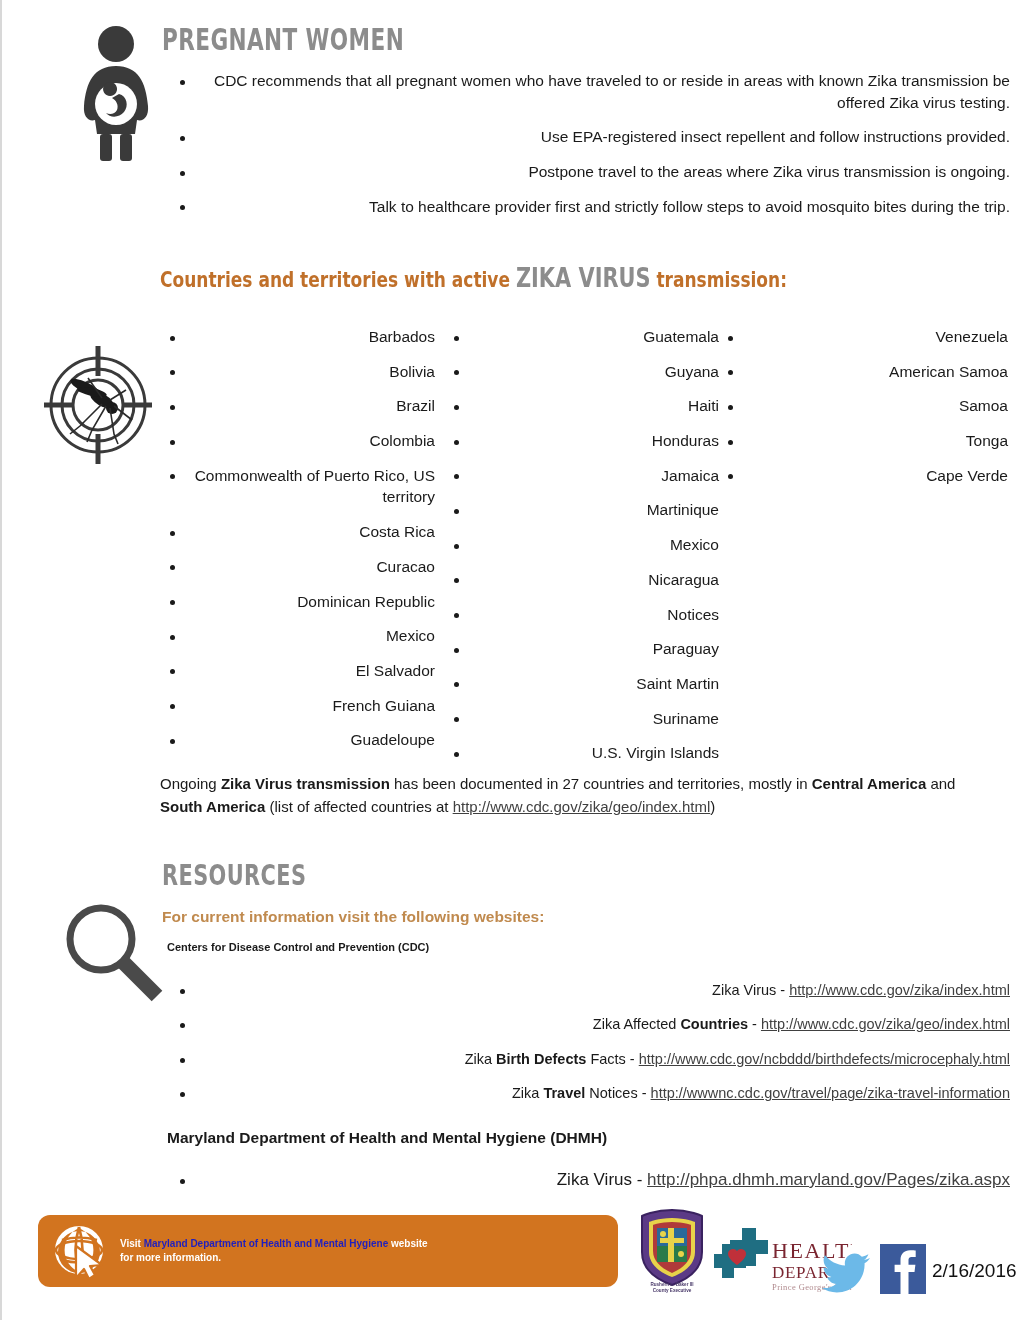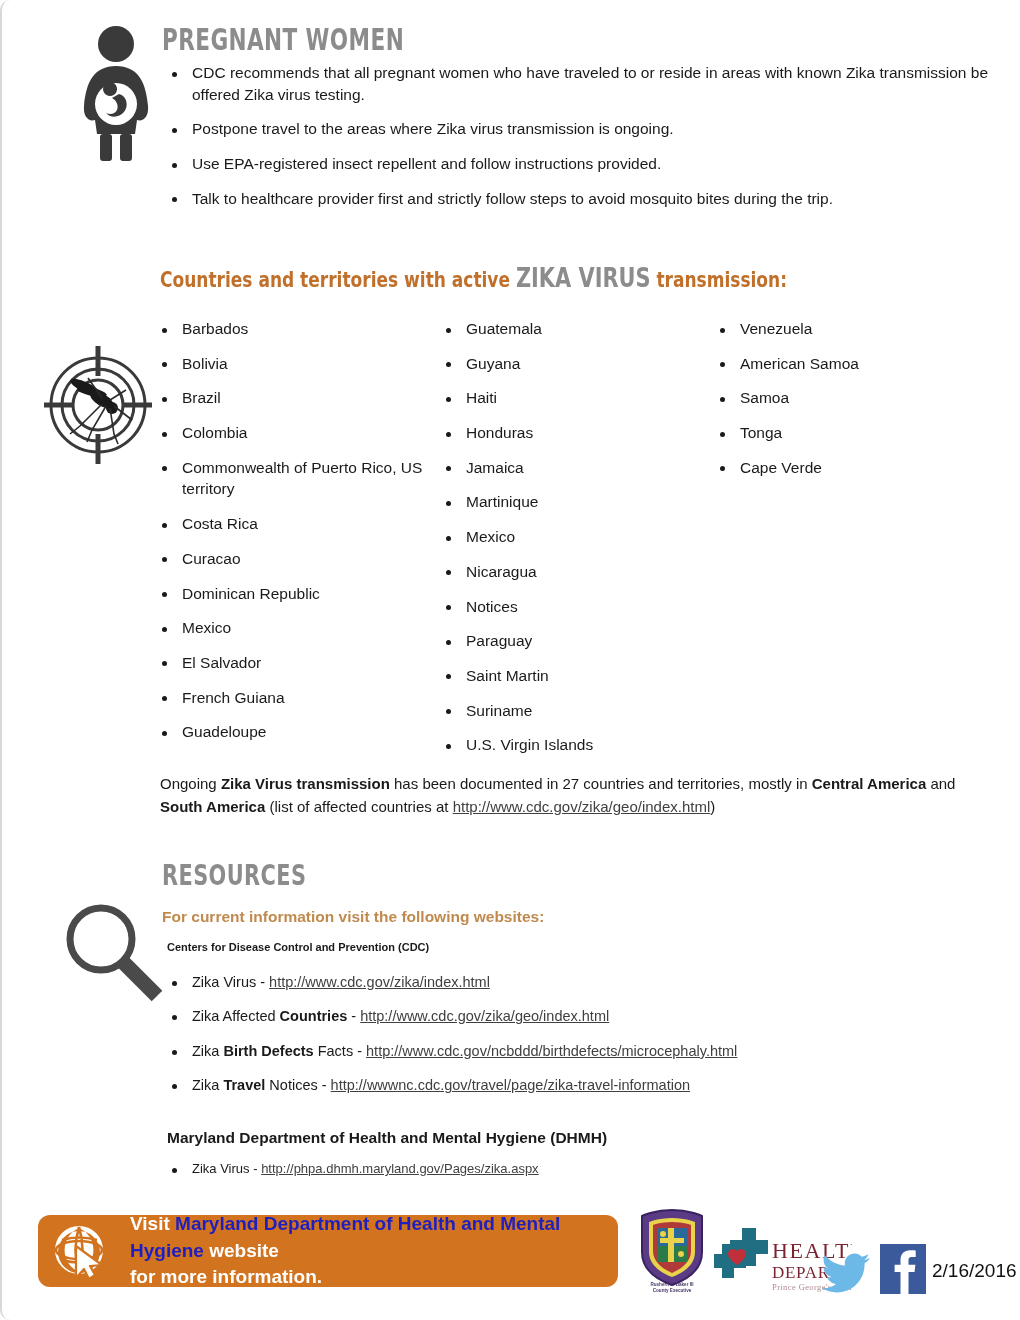--- a/index.html
+++ b/index.html
@@ -9,34 +9,33 @@
     font-family:"Liberation Sans", sans-serif;
     color:#1a1a1a;
     position:relative;
     overflow:hidden;
   }
   .page{
     position:absolute;left:0;top:0;width:1020px;height:1320px;
     border-left:2px solid #d8d8d8;
     box-sizing:border-box;
     background:#fff;
-    border-radius:10px;
   }
 
   
   .icon-col{position:absolute;}
   .sec-head{
     font-family:"DejaVu Sans Condensed","Liberation Sans Narrow","Liberation Sans",sans-serif;
     font-weight:bold;
     color:#8c8c8c;
     letter-spacing:.5px;
     transform:scaleX(.80);
     transform-origin:left center;
   }
-  ul.b{list-style:none;margin:0;padding:0;}
+  ul.b{list-style:none;margin:8px;padding:0;text-align:right;}
   ul.b li{position:relative;padding-left:30px;margin-bottom:13px;line-height:1.40;}
   ul.b li:before{
     content:"";position:absolute;left:10px;top:.62em;
     width:5px;height:5px;border-radius:50%;background:#1a1a1a;
   }
   a.lnk{color:#404040;text-decoration:underline;}
 
   
   #pregnant-icon{left:62px;top:22px;width:104px;height:140px;}
   #pw-title{position:absolute;left:160px;top:22px;font-size:30px;}
@@ -60,30 +59,30 @@
   #ongoing-note{position:absolute;left:158px;top:772px;width:830px;font-size:15px;line-height:1.55;}
 
   
   #res-title{position:absolute;left:160px;top:858px;font-size:29px;}
   #magnifier-icon{left:55px;top:895px;width:115px;height:115px;}
   #res-sub{position:absolute;left:160px;top:908px;font-size:15.5px;font-weight:bold;color:#c08a4e;}
   #cdc-head{position:absolute;left:165px;top:941px;font-size:11px;font-weight:bold;}
   #cdc-list{position:absolute;left:160px;top:972px;width:840px;font-size:14.5px;}
   #cdc-list li{margin-bottom:14px;}
   #dhmh-head{position:absolute;left:165px;top:1129px;font-size:15.5px;font-weight:bold;}
-  #dhmh-list{position:absolute;left:160px;top:1160px;width:840px;font-size:13px;}
+  #dhmh-list{position:absolute;left:160px;top:1160px;width:840px;font-size:17px;}
 
   
   #visit-banner{
     position:absolute;left:36px;top:1215px;width:580px;height:72px;
     background:#d2741f;border-radius:12px;
     display:flex;align-items:center;
   }
   #visit-text{
-    color:#ffffff;font-size:19px;line-height:1.42;margin-left:20px;
+    color:#ffffff;font-size:10px;line-height:1.42;margin-left:10px;
     font-weight:bold;
   }
   #visit-text .hl{color:#1f1fbf;}
   #visit-text .pl{font-weight:bold;}
   #cursor-globe-icon{margin-left:14px;width:58px;height:58px;flex:0 0 58px;}
 
   #footer-logos{position:absolute;left:630px;top:1208px;width:390px;height:95px;}
   #county-seal{position:absolute;left:4px;top:0px;width:72px;height:94px;}
   #seal-caption{
     position:absolute;left:0px;top:74px;width:80px;text-align:center;
@@ -108,22 +107,22 @@
       <path d="M55 72 c8 2 10 12 5 18 c-5 6 -14 6 -18 1 c4 2 9 1 11 -3 c2 -5 -1 -10 -5 -12 Z" fill="#3a3a3a"></path>
       <rect x="36" y="112" width="12" height="27" rx="3" fill="#3a3a3a"></rect>
       <rect x="56" y="112" width="12" height="27" rx="3" fill="#3a3a3a"></rect>
     </svg>
   </div>
 
   <div class="sec-head" id="pw-title">PREGNANT WOMEN</div>
 
   <ul class="b" id="pw-list">
     <li>CDC recommends that all pregnant women who have traveled to or reside in areas with known Zika transmission be offered Zika virus testing.</li>
+    <li>Use EPA-registered insect repellent and follow instructions provided.</li>
     <li>Postpone travel to the areas where Zika virus transmission is ongoing.</li>
-    <li>Use EPA-registered insect repellent and follow instructions provided.</li>
     <li>Talk to healthcare provider first and strictly follow steps to avoid mosquito bites during the trip.</li>
   </ul>
 
   <div id="countries-heading">
     <span>Countries and territories with active </span><span class="zv">ZIKA VIRUS</span><span> transmission:</span>
   </div>
 
   <div class="icon-col" id="mosquito-icon">
     <svg viewBox="0 0 116 126" width="116" height="126">
       <g fill="none" stroke="#3a3a3a" stroke-width="3">

